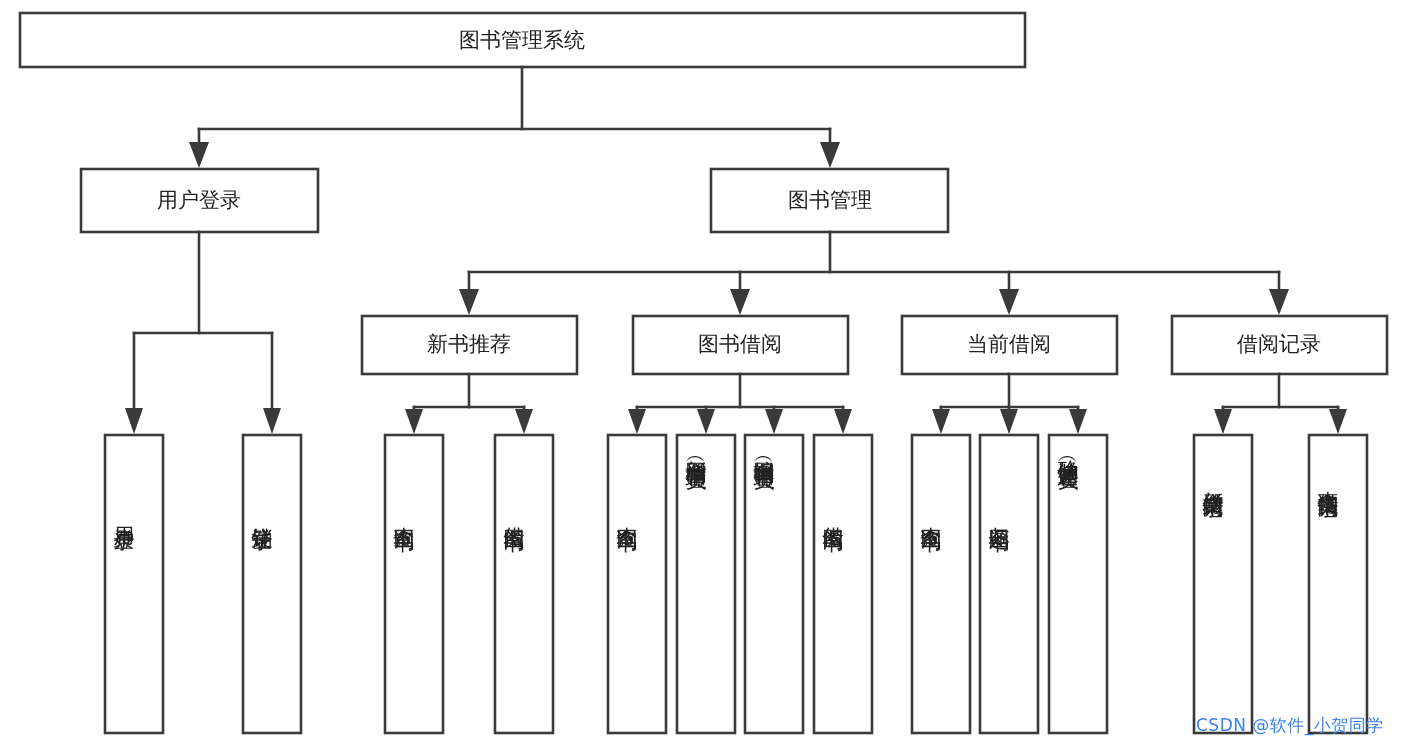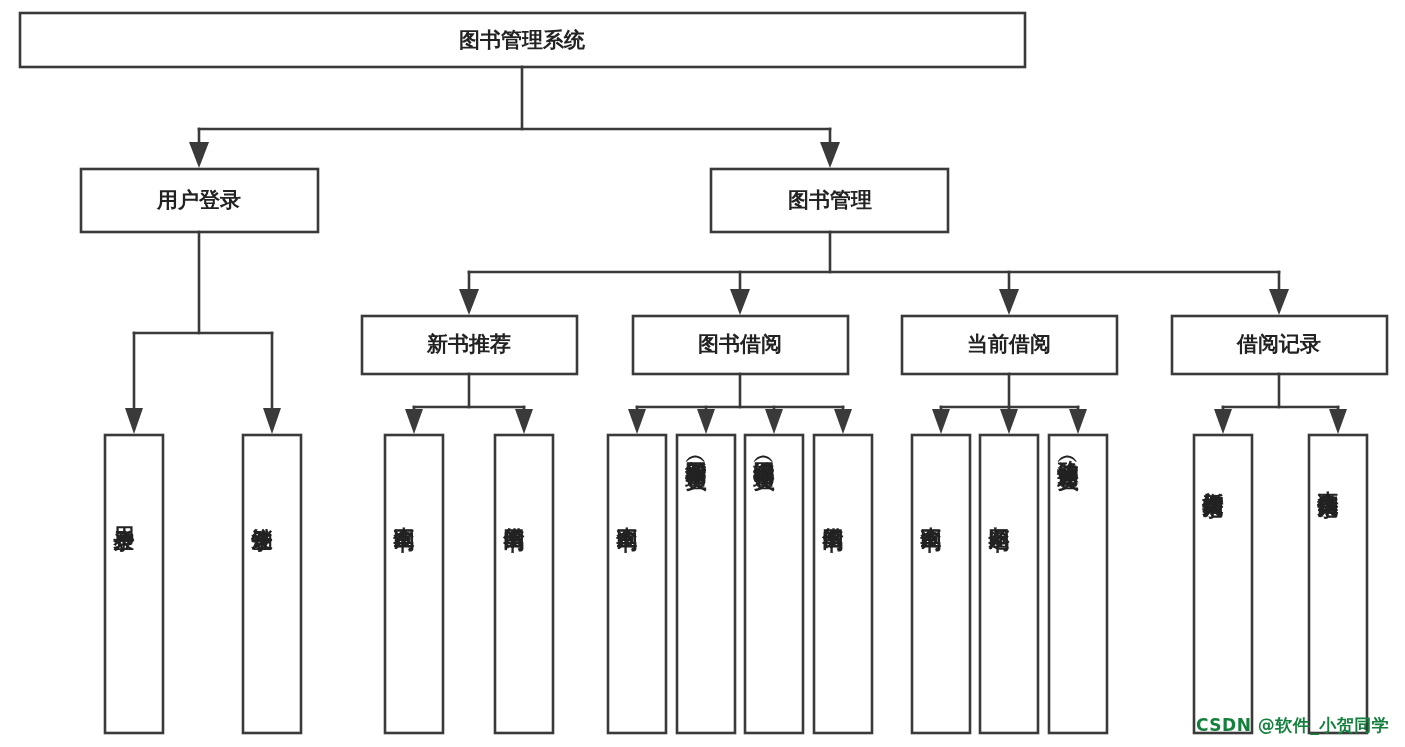--- a/index.html
+++ b/index.html
@@ -11,21 +11,20 @@
     width: 1405px;
     height: 747px;
     overflow: hidden;
     font-family: "DejaVu Sans", "Liberation Sans", sans-serif;
   }
   #diagram-root {
     position: relative;
     width: 1405px;
     height: 739px;
     background: #ffffff;
-    font-weight: bold;
   }
   svg.diagram-canvas {
     position: absolute;
     top: 0;
     left: 0;
     width: 1405px;
     height: 747px;
     display: block;
   }
   .node-box {
@@ -60,21 +59,21 @@
     letter-spacing: 1.5px;
     color: #222222;
     white-space: nowrap;
     text-align: left;
     pointer-events: none;
   }
   .watermark {
     position: absolute;
     font-family: "DejaVu Sans", "Liberation Sans", sans-serif;
     font-size: 17px;
-    color: #15803d;
+    color: #3b82f6;
     white-space: nowrap;
     letter-spacing: 0.5px;
   }
 </style>
 </head>
 <body>
 
 <div id="diagram-root">
 
   <svg class="diagram-canvas" viewBox="0 0 1405 747" xmlns="http://www.w3.org/2000/svg">

